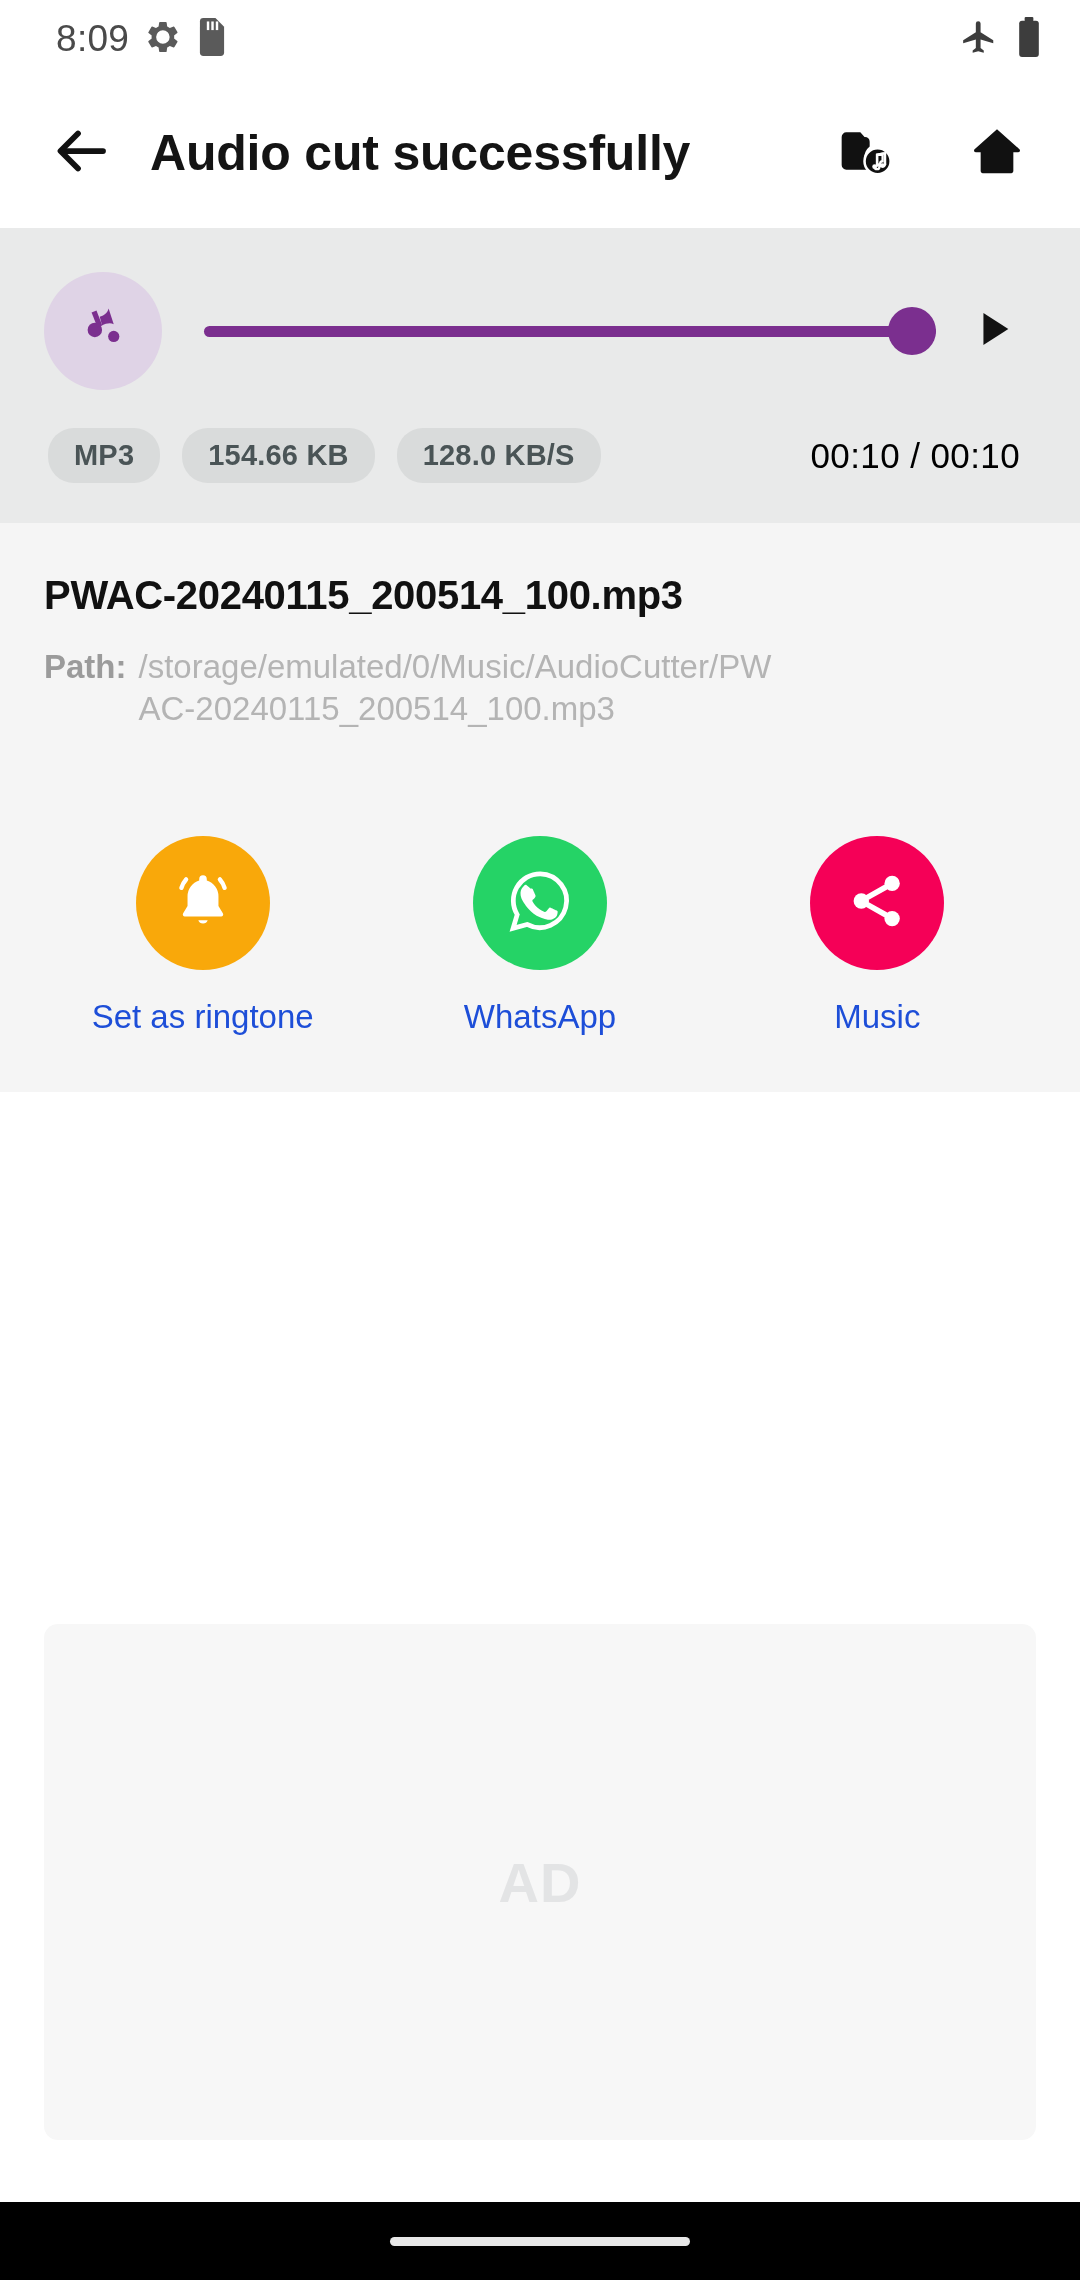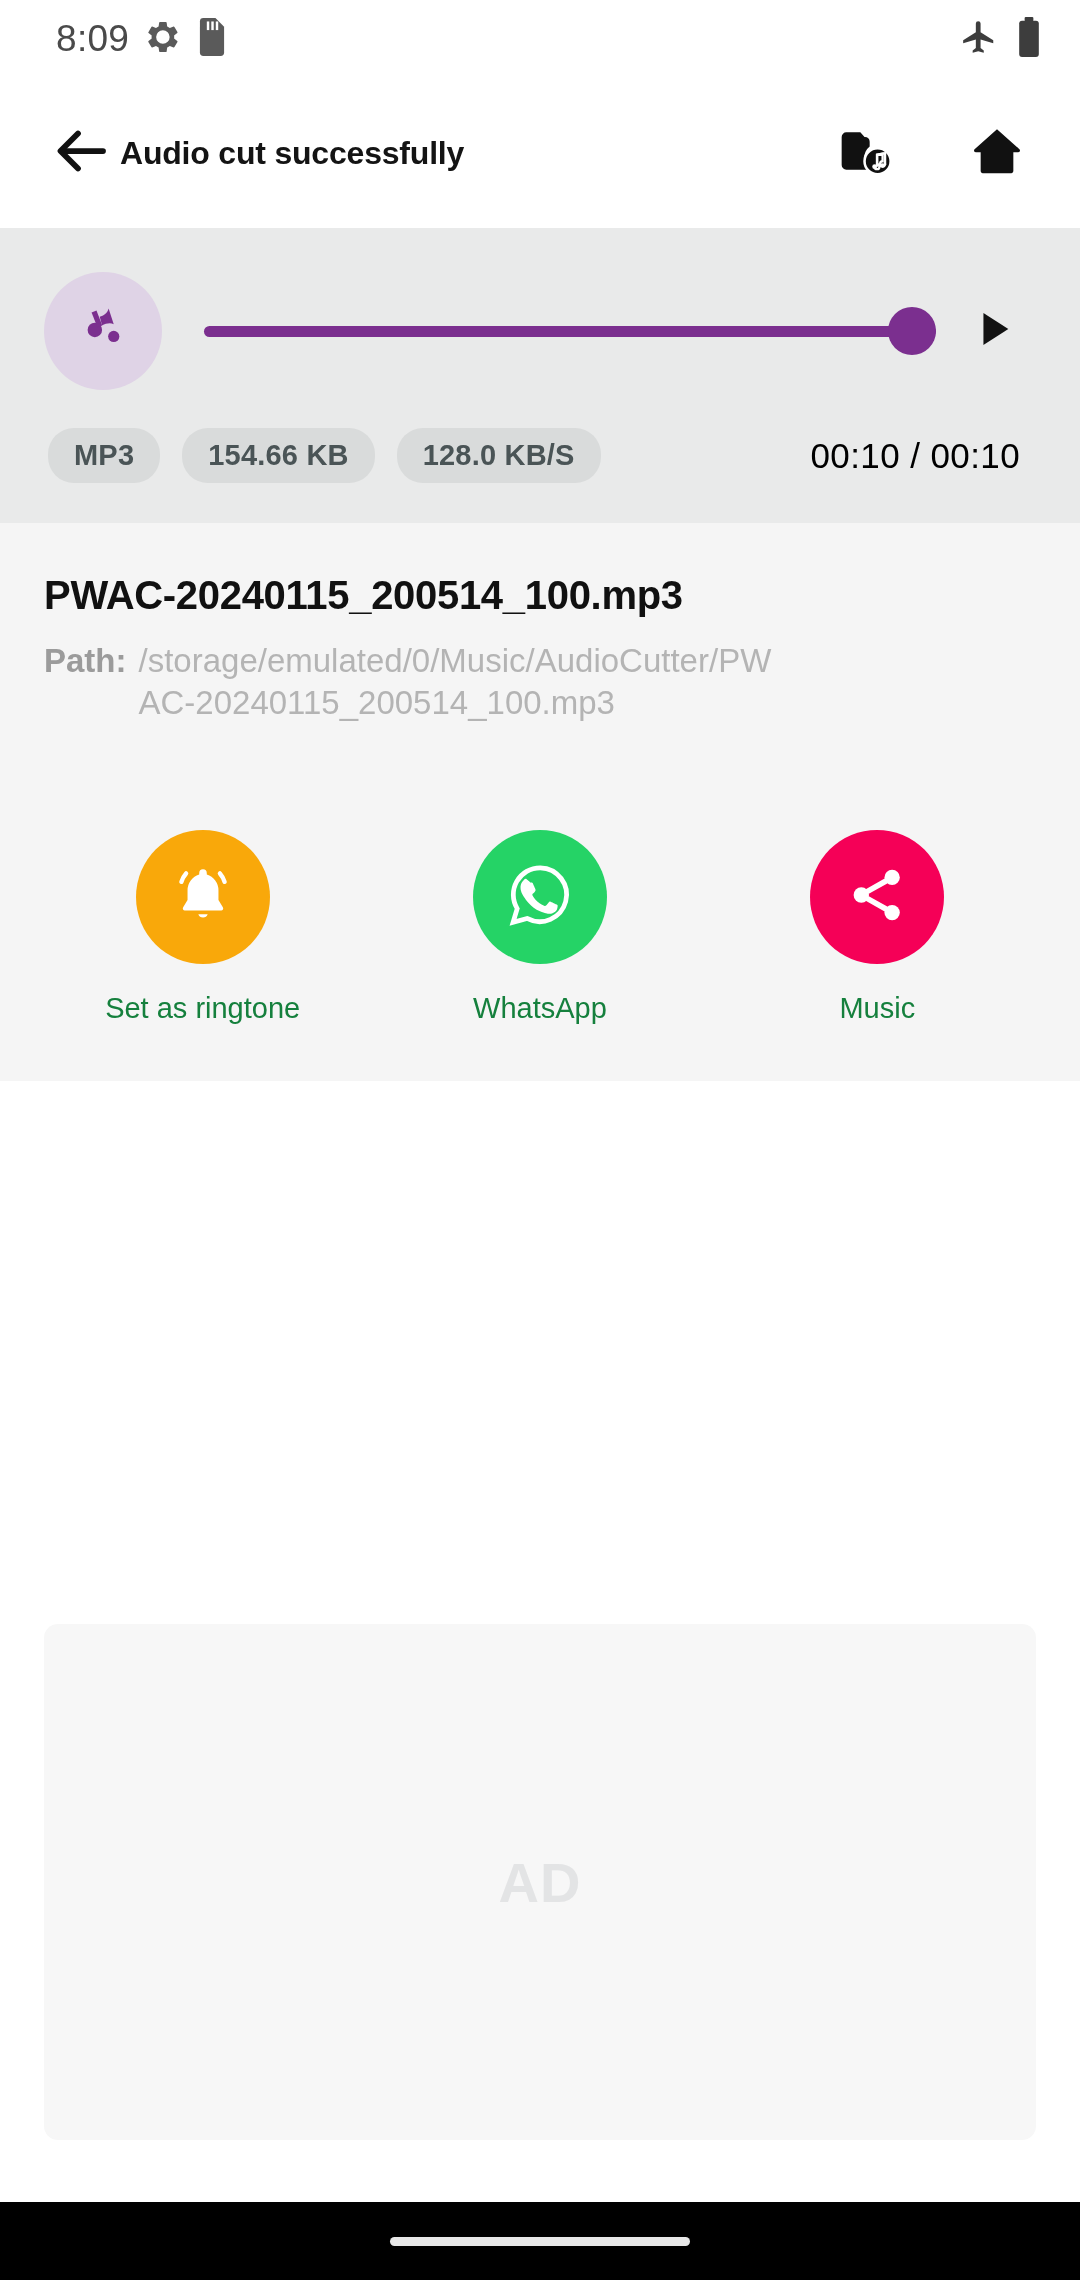--- a/index.html
+++ b/index.html
@@ -58,23 +58,24 @@
   }
   .back-btn {
     width: 74px;
     height: 74px;
     display: flex;
     align-items: center;
     justify-content: center;
     flex: 0 0 auto;
   }
   .app-title {
-    font-size: 32px;
+    font-size: 50px;
     font-weight: 700;
     color: #141414;
+    margin-left: 30px;
     letter-spacing: -0.2px;
     white-space: nowrap;
   }
   .app-bar-actions {
     margin-left: auto;
     display: flex;
     align-items: center;
     gap: 62px;
   }
   .bar-icon-btn {
@@ -172,21 +173,21 @@
   }
   .file-name {
     font-size: 40px;
     font-weight: 700;
     color: #111111;
     letter-spacing: -0.3px;
     white-space: nowrap;
   }
   .path-row {
     display: flex;
-    margin-top: 22px;
+    margin-top: 28px;
   }
   .path-label {
     font-size: 33px;
     font-weight: 700;
     color: #9b9b9b;
     flex: 0 0 auto;
     line-height: 1.28;
   }
   .path-value {
     font-size: 33px;
@@ -214,22 +215,22 @@
   .action-circle {
     width: 134px;
     height: 134px;
     border-radius: 50%;
     display: flex;
     align-items: center;
     justify-content: center;
   }
   .action-label {
     margin-top: 28px;
-    font-size: 29px;
-    color: #15803d;
+    font-size: 33px;
+    color: #1d4ed8;
     font-weight: 400;
     white-space: nowrap;
   }
 
   
   .filler {
     flex: 1 1 auto;
     background: #ffffff;
   }
   .ad-wrap {

